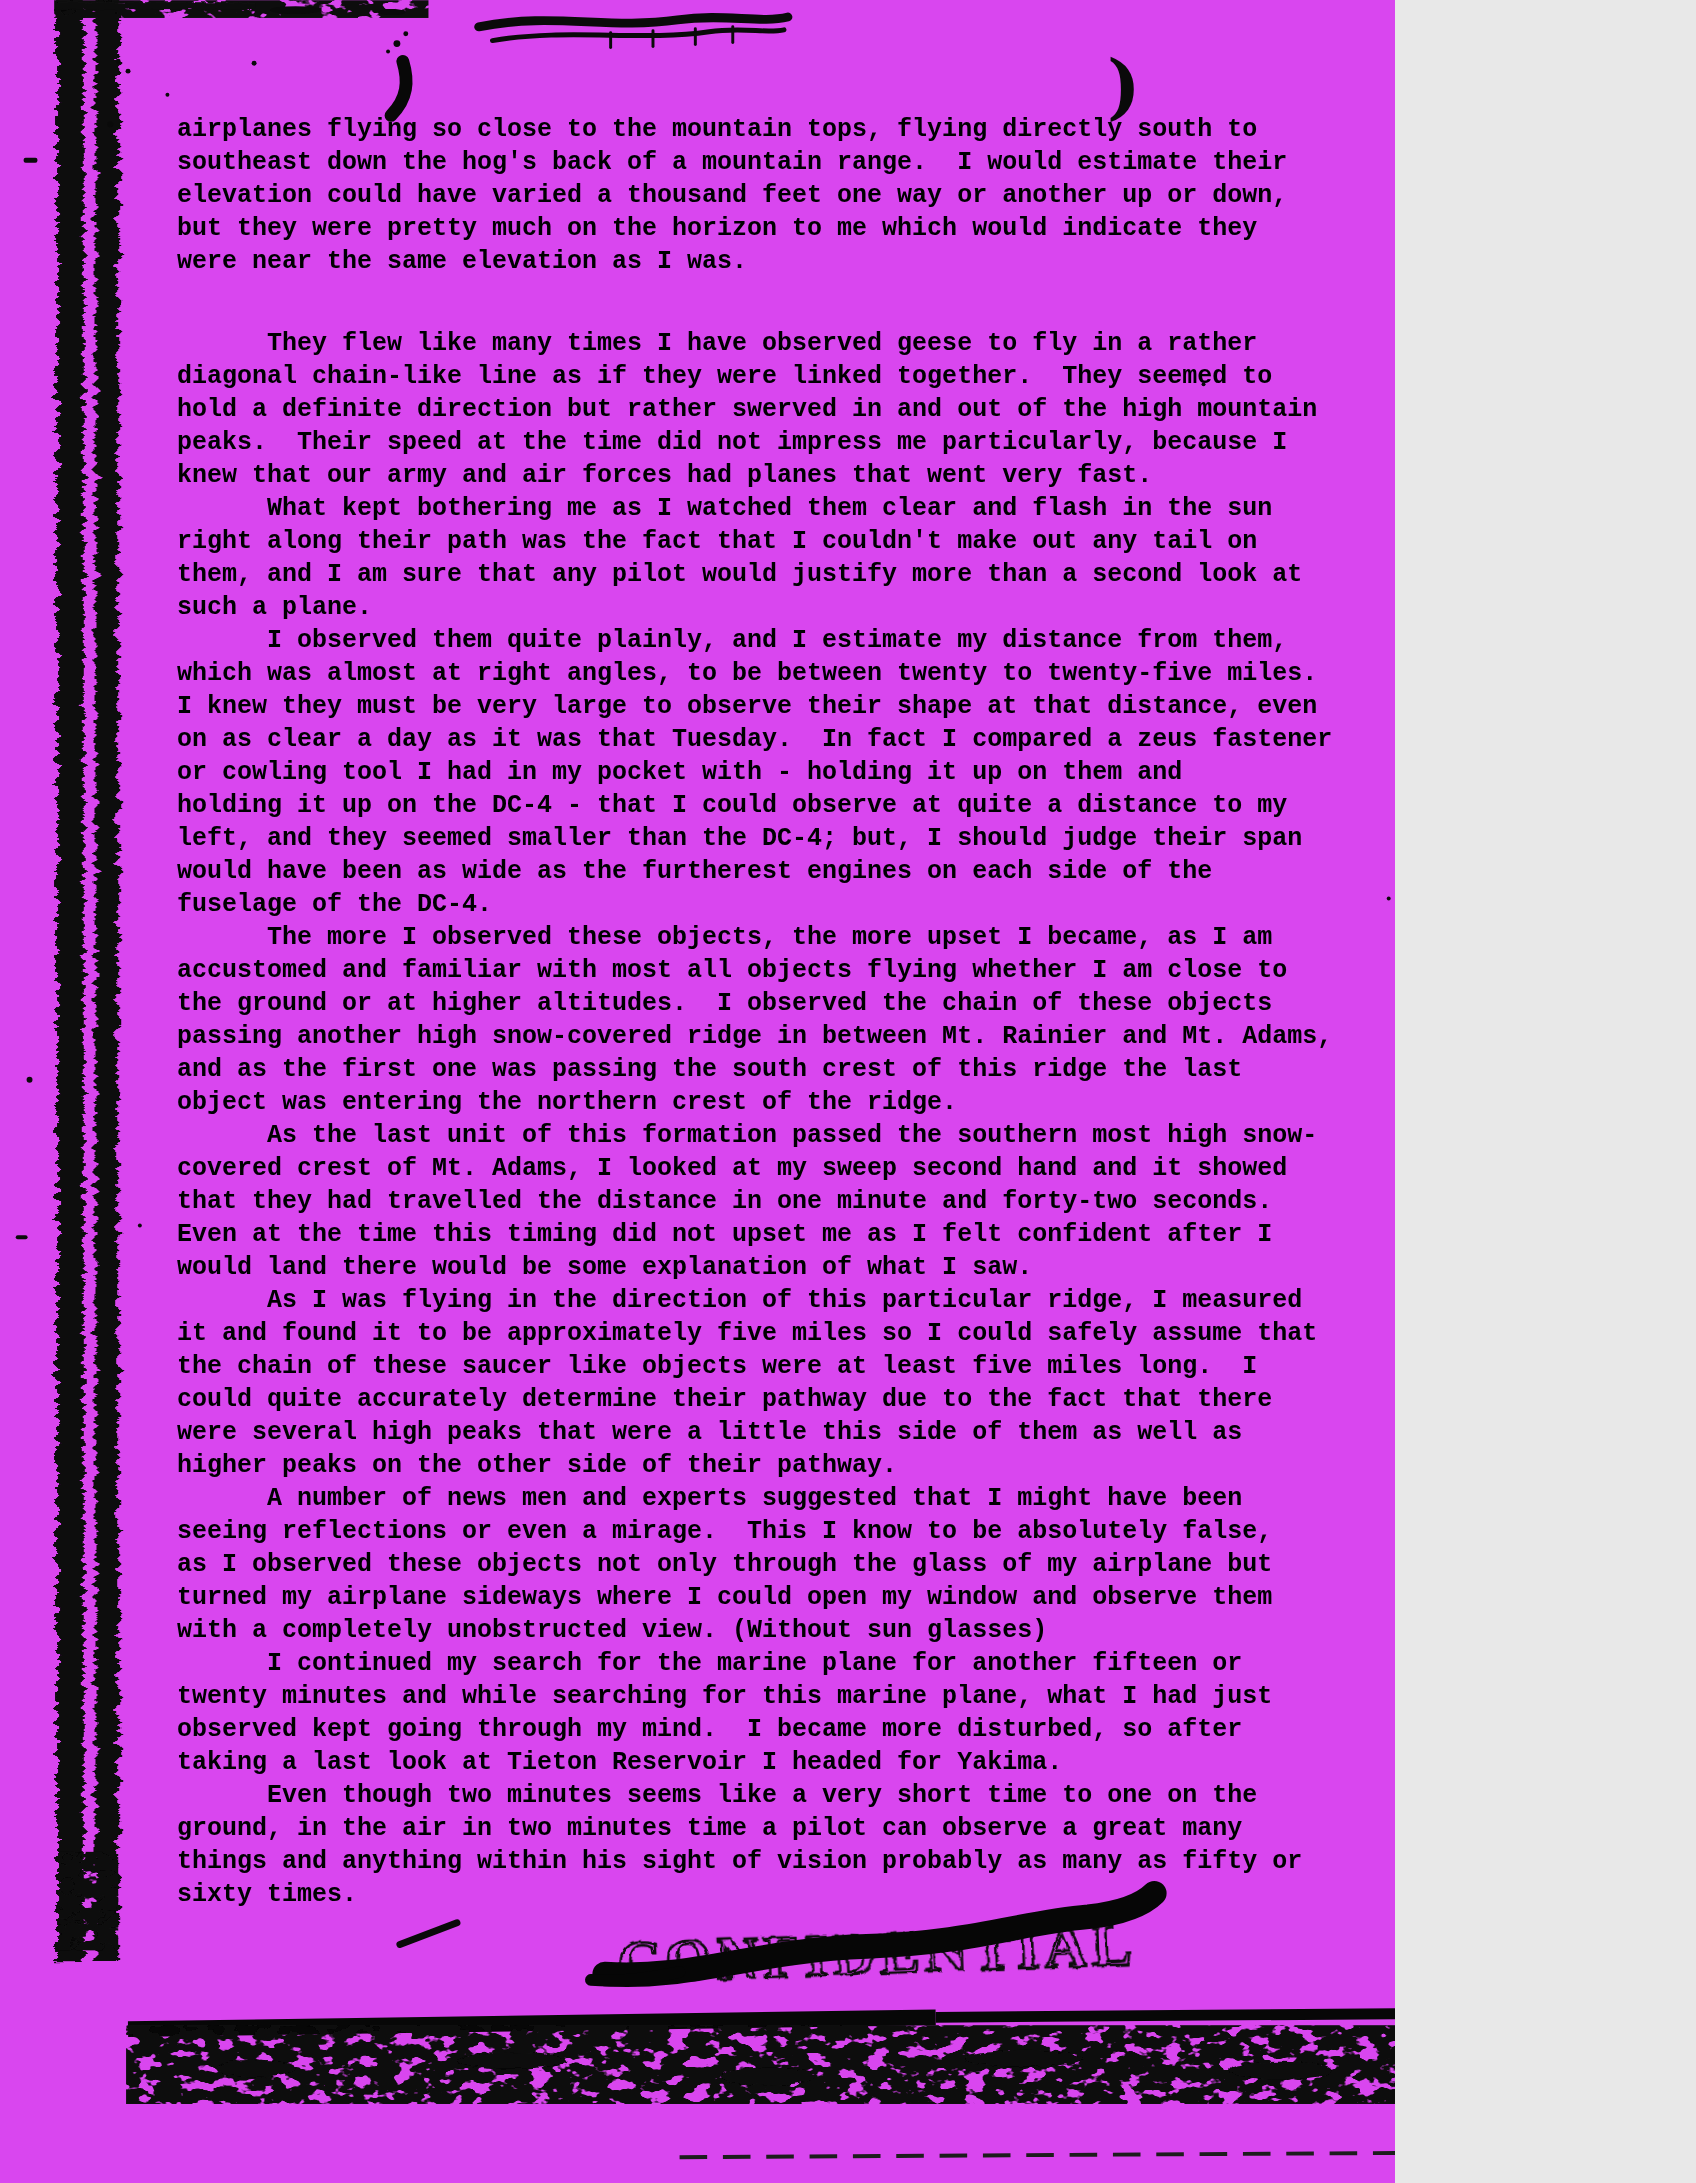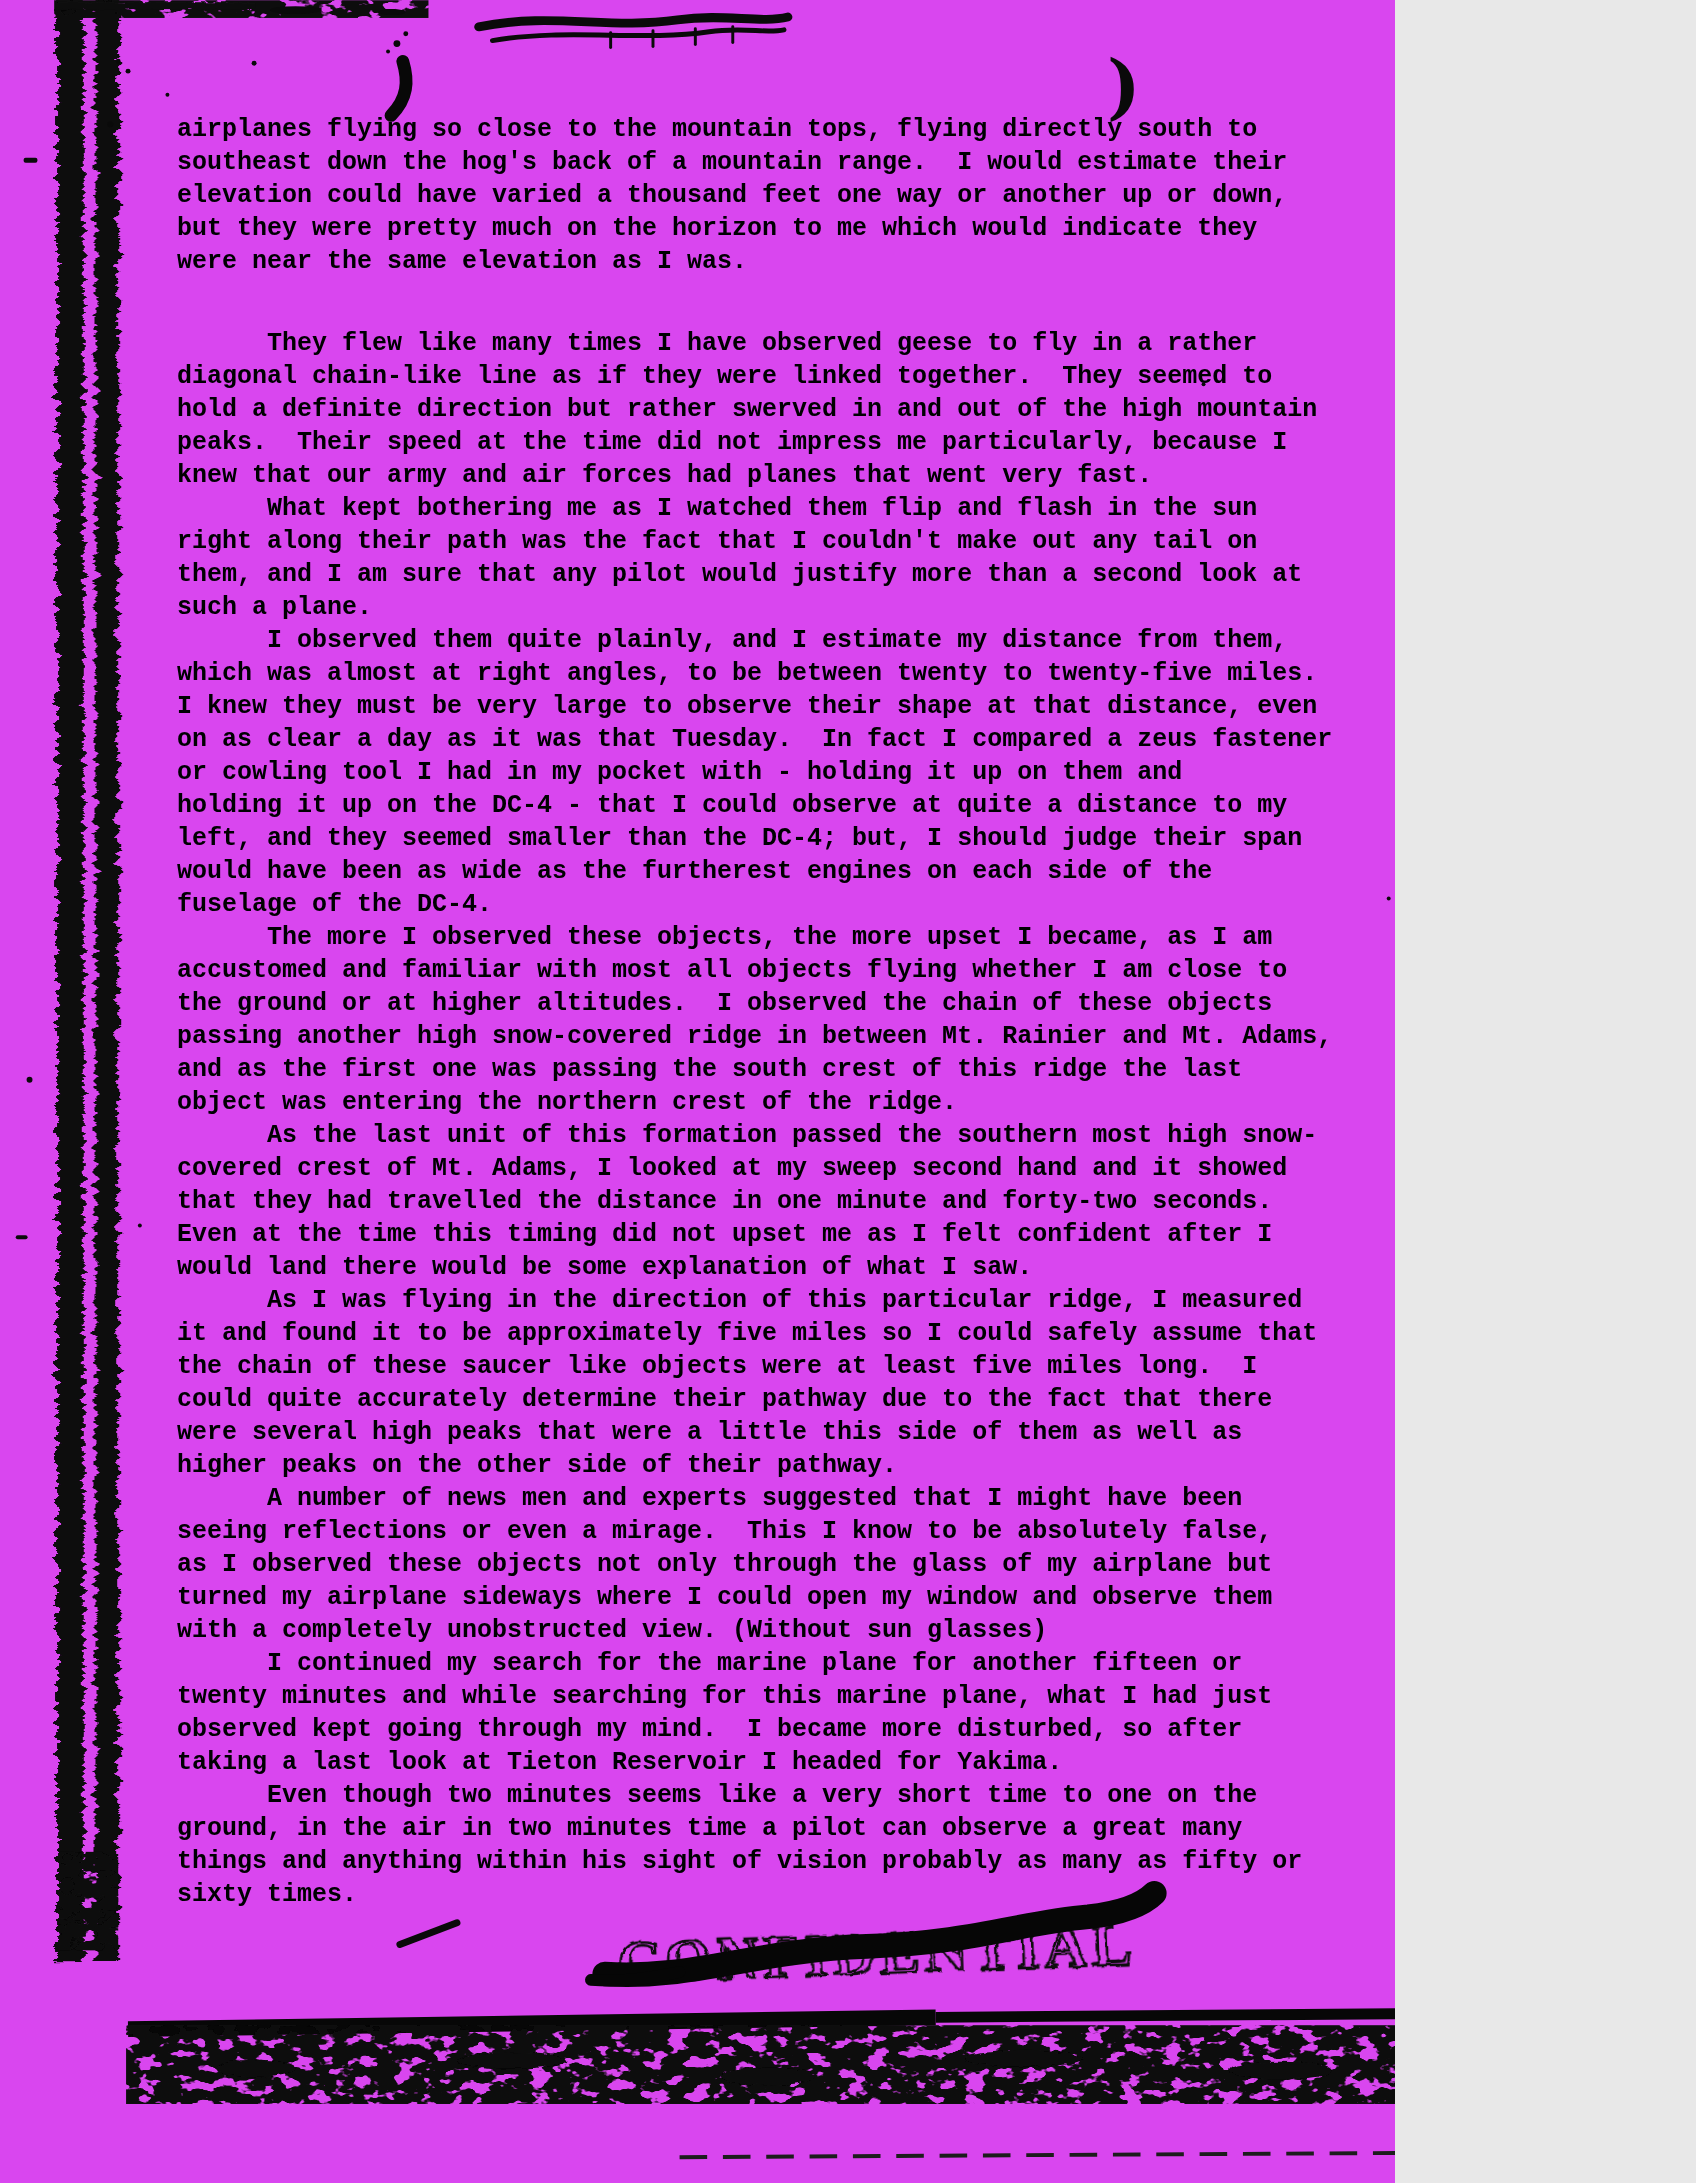--- a/index.html
+++ b/index.html
@@ -43,21 +43,21 @@
       <div class="para">airplanes flying so close to the mountain tops, flying directly south to
 southeast down the hog's back of a mountain range.  I would estimate their
 elevation could have varied a thousand feet one way or another up or down,
 but they were pretty much on the horizon to me which would indicate they
 were near the same elevation as I was.</div>
       <div class="para gap">      They flew like many times I have observed geese to fly in a rather
 diagonal chain-like line as if they were linked together.  They seemed to
 hold a definite direction but rather swerved in and out of the high mountain
 peaks.  Their speed at the time did not impress me particularly, because I
 knew that our army and air forces had planes that went very fast.</div>
-      <div class="para">      What kept bothering me as I watched them flip and flash in the sun
+      <div class="para">      What kept bothering me as I watched them clear and flash in the sun
 right along their path was the fact that I couldn't make out any tail on
 them, and I am sure that any pilot would justify more than a second look at
 such a plane.</div>
       <div class="para">      I observed them quite plainly, and I estimate my distance from them,
 which was almost at right angles, to be between twenty to twenty-five miles.
 I knew they must be very large to observe their shape at that distance, even
 on as clear a day as it was that Tuesday.  In fact I compared a zeus fastener
 or cowling tool I had in my pocket with - holding it up on them and
 holding it up on the DC-4 - that I could observe at quite a distance to my
 left, and they seemed smaller than the DC-4; but, I should judge their span

